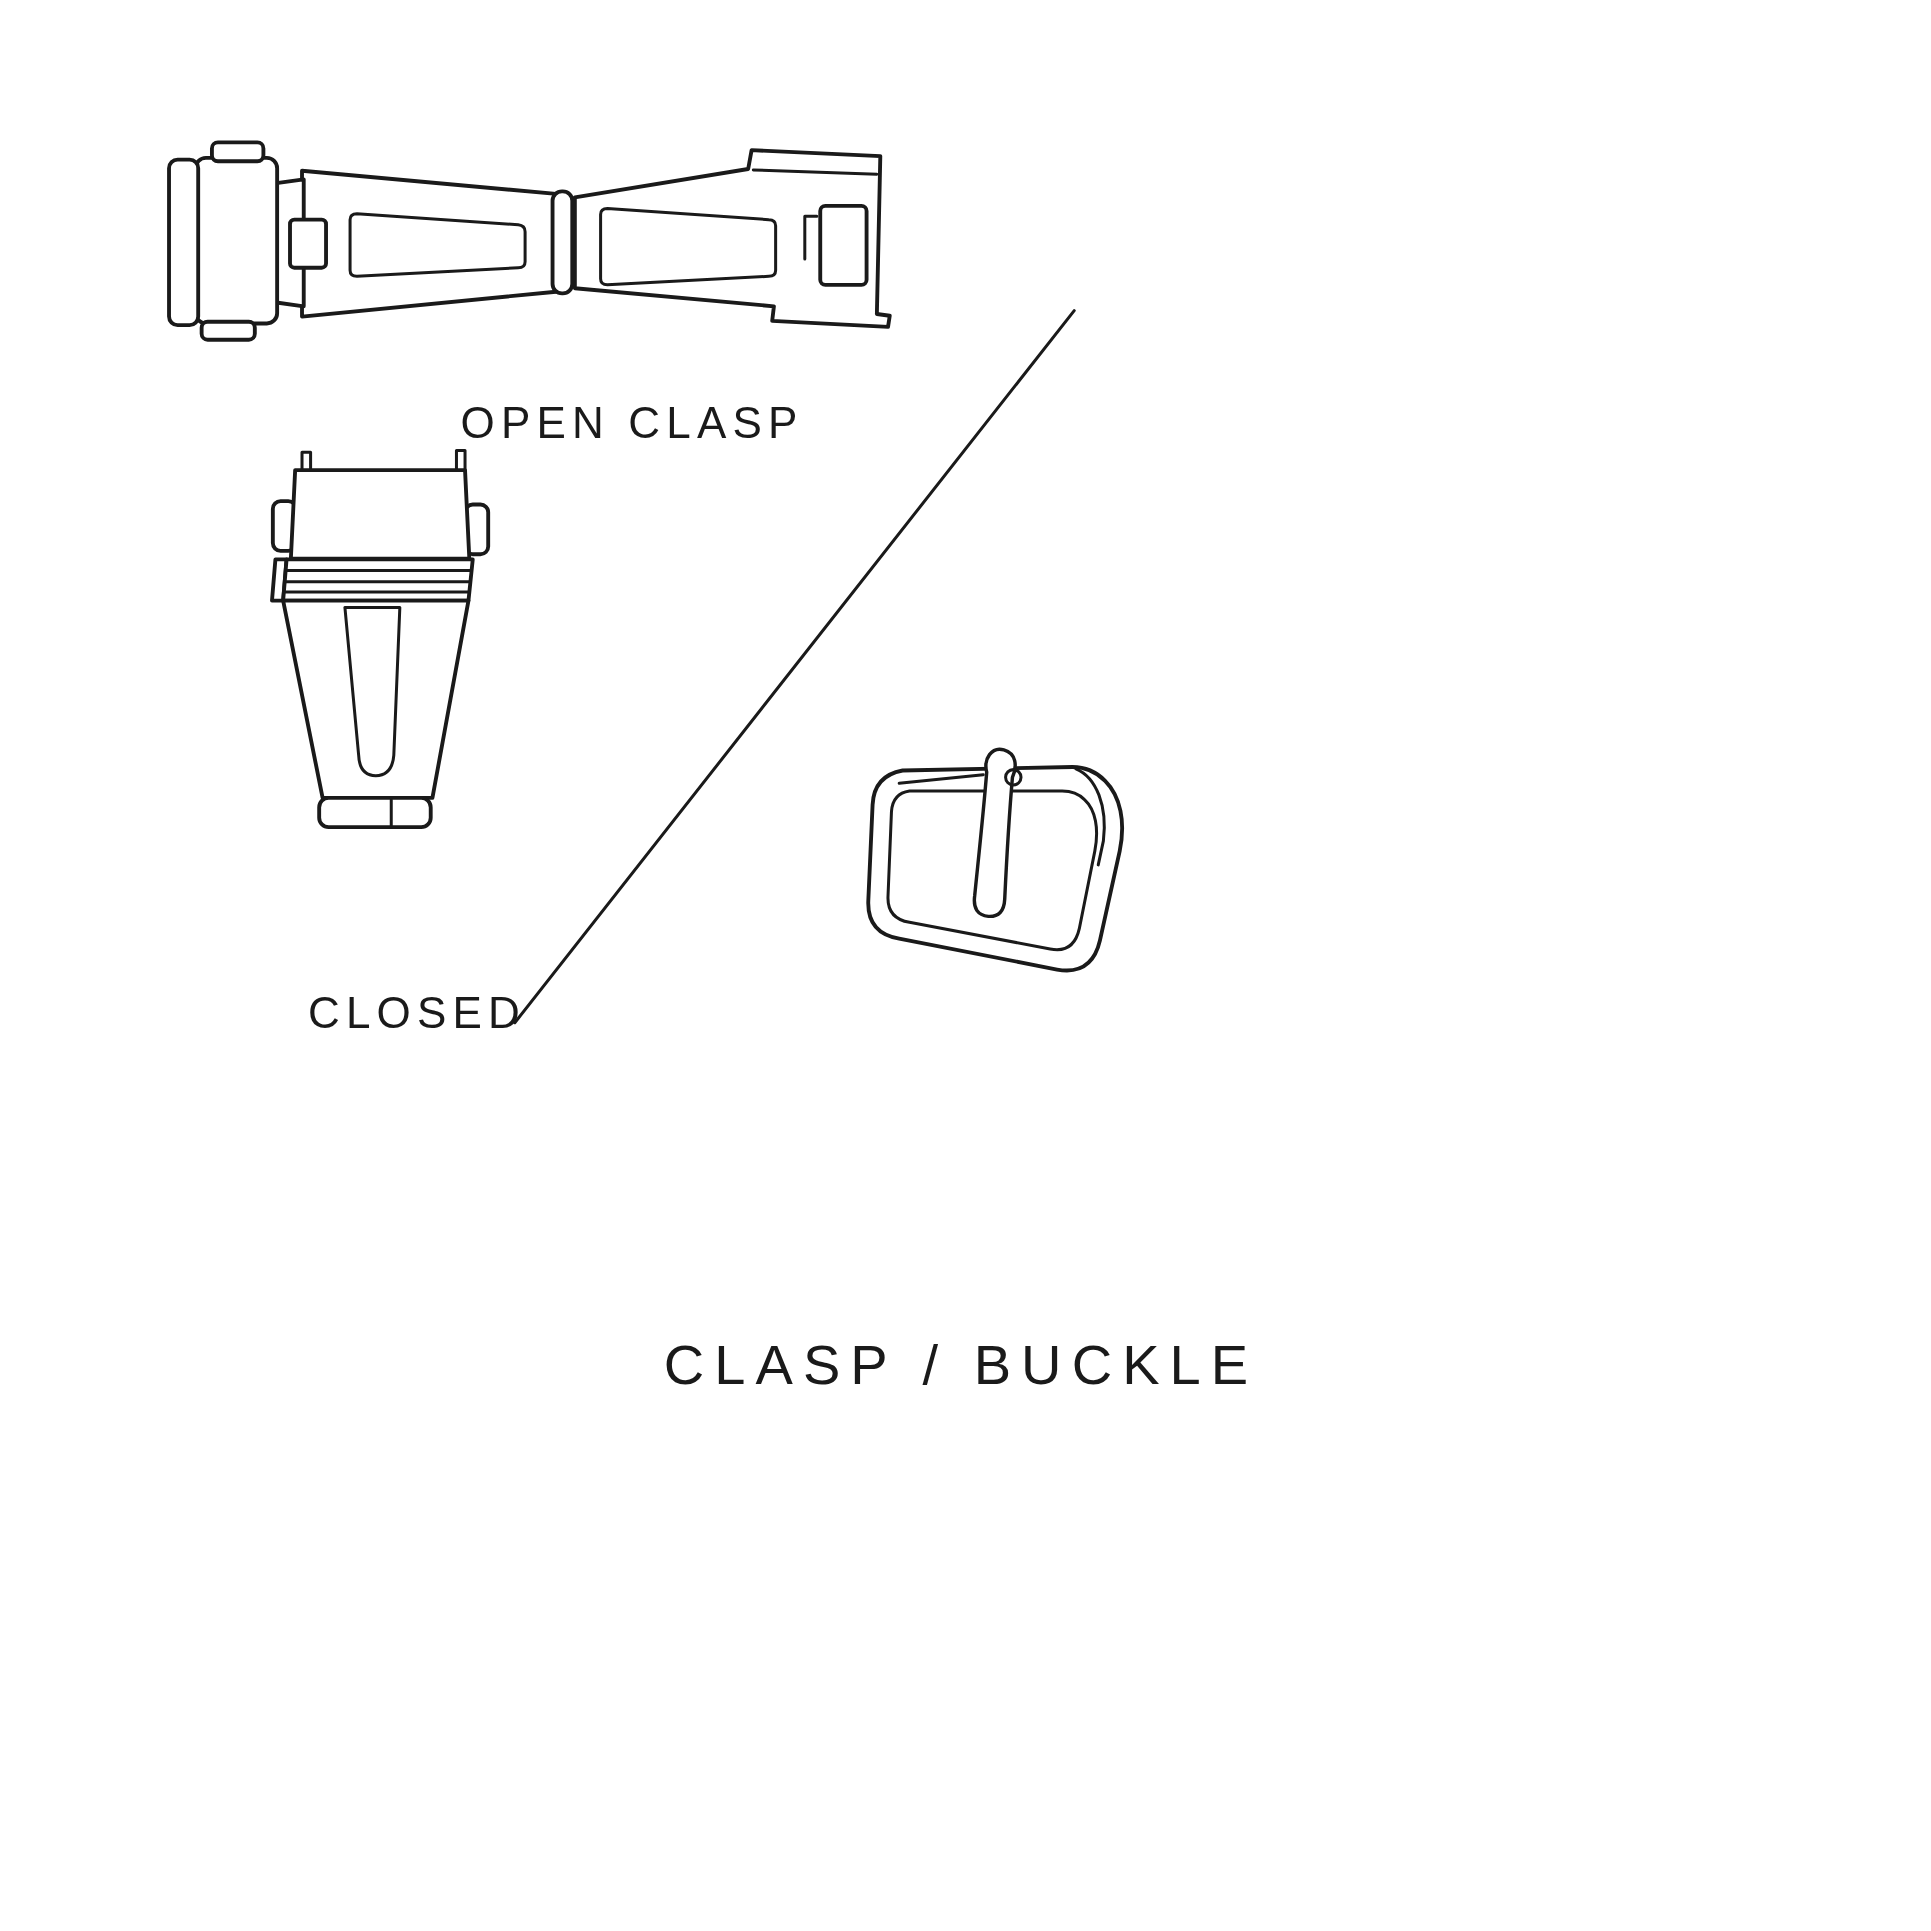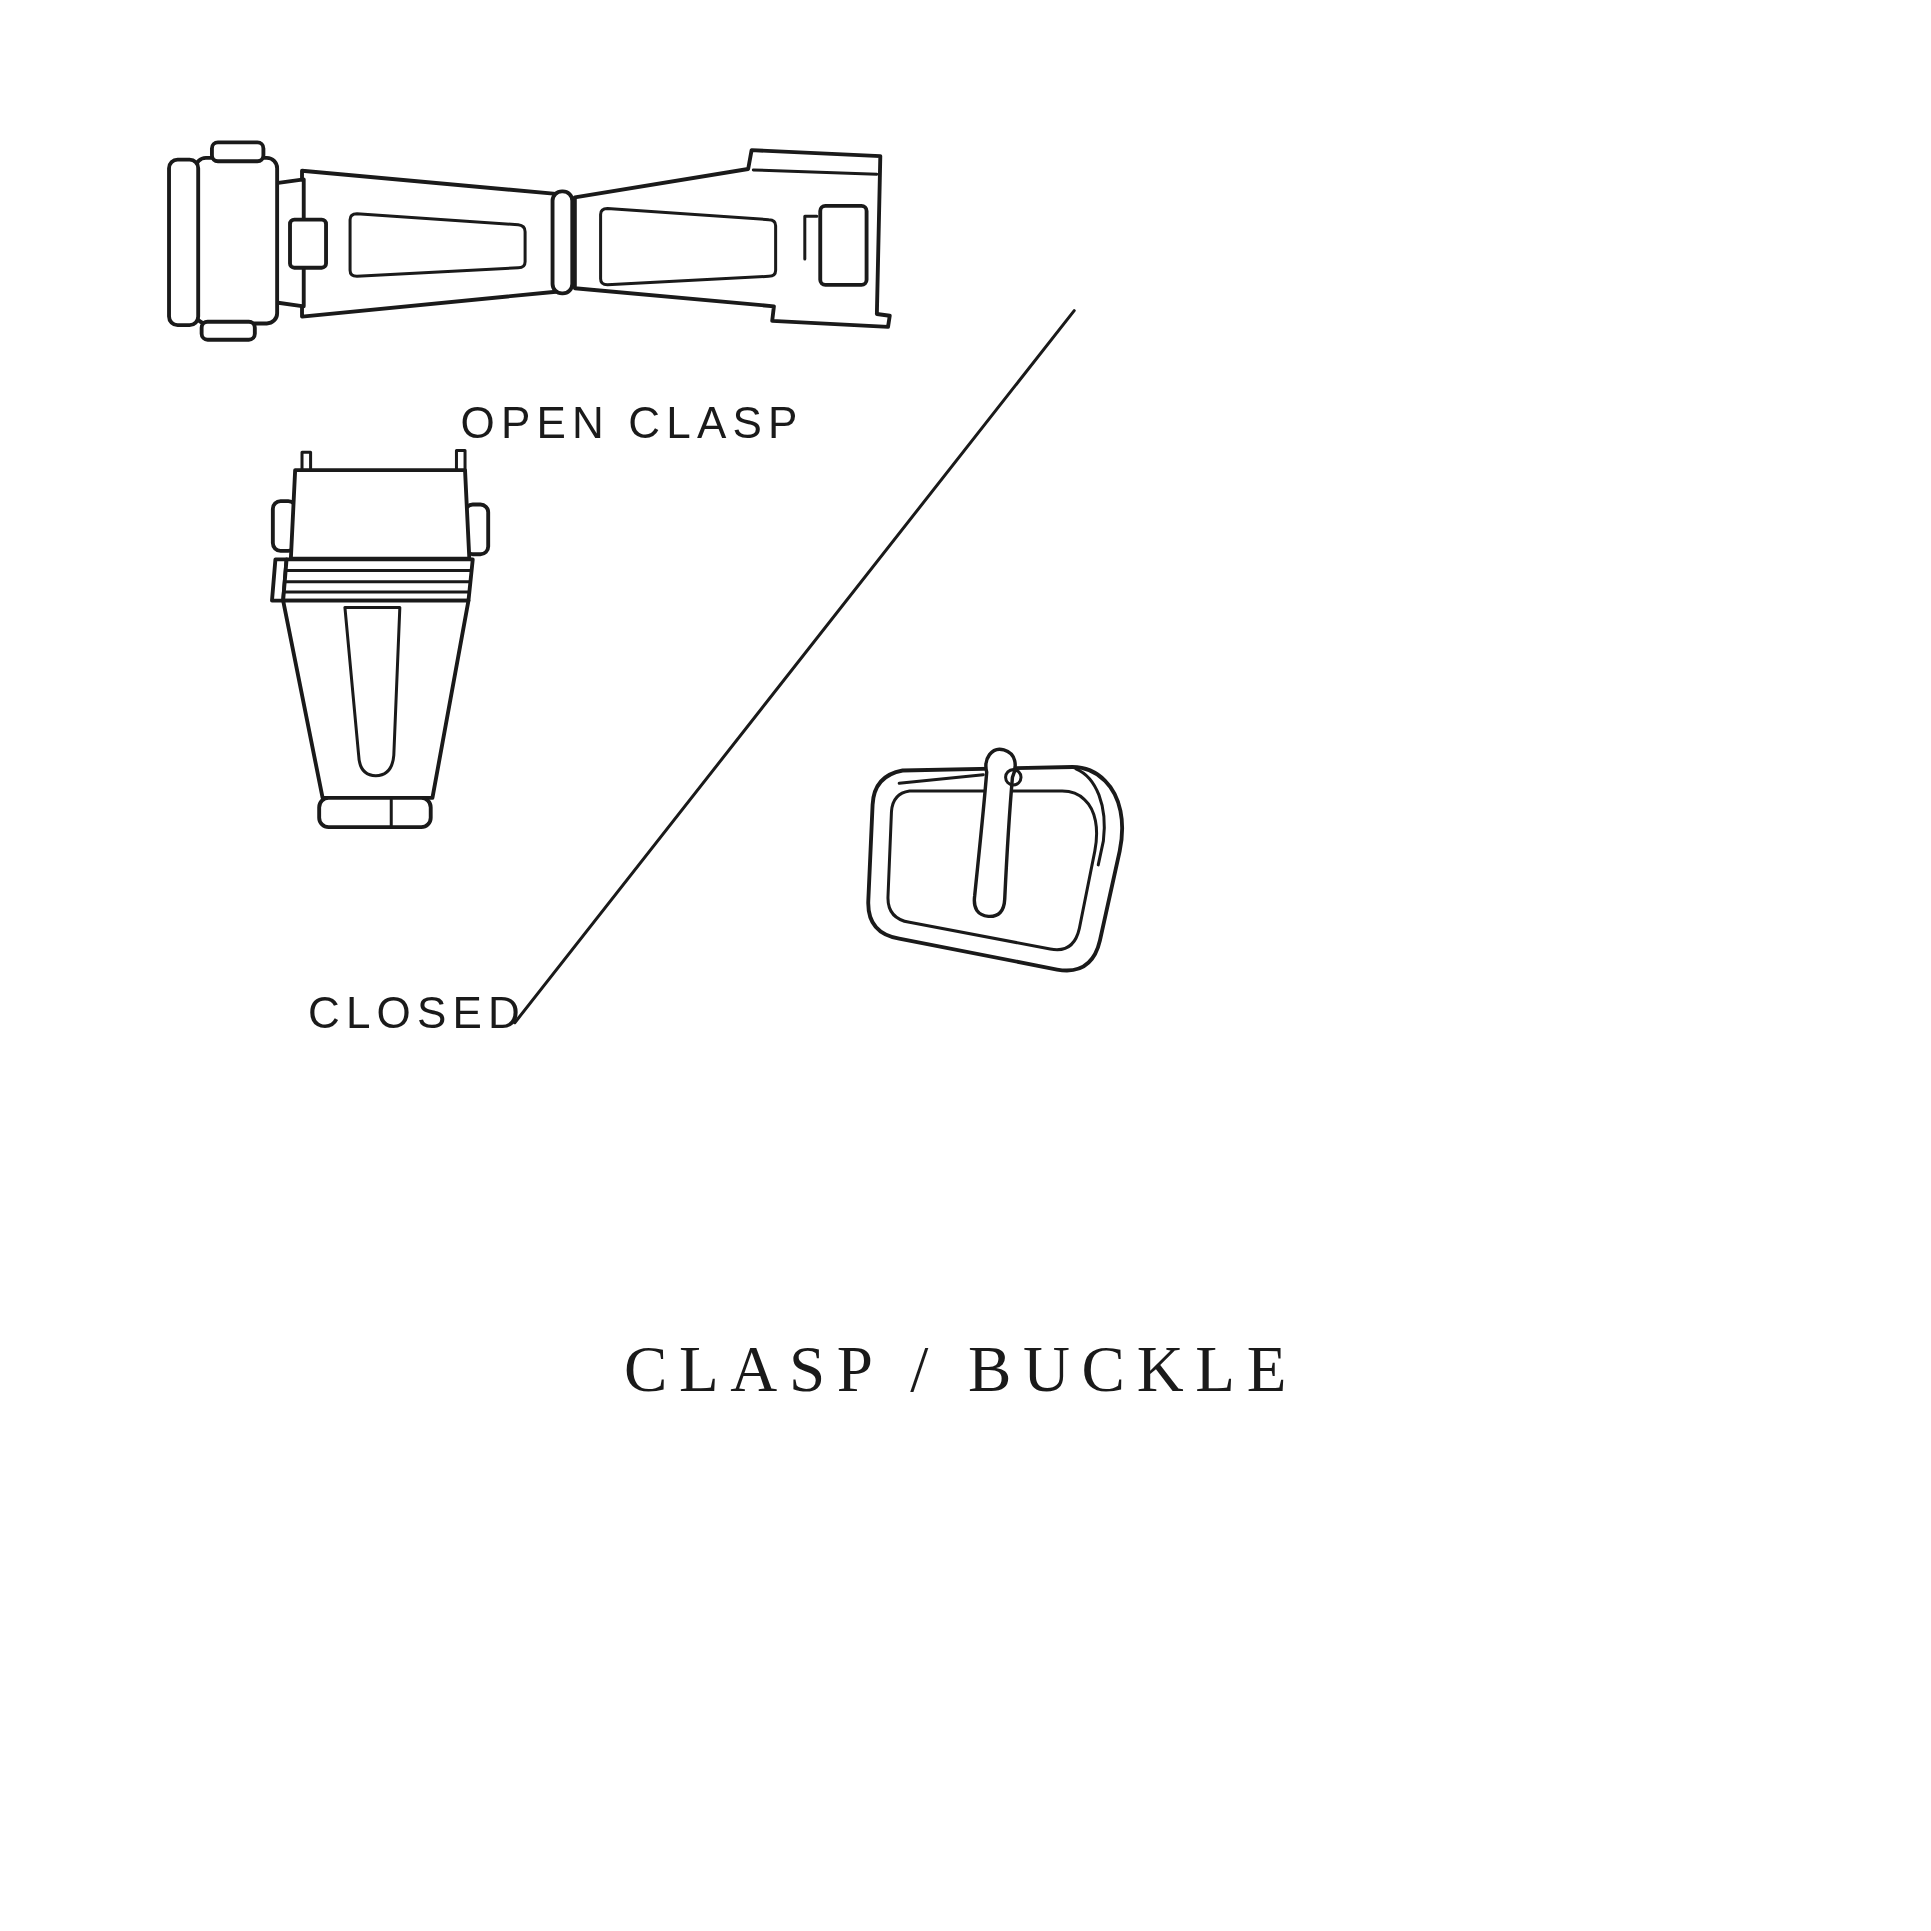--- a/index.html
+++ b/index.html
@@ -27,24 +27,23 @@
     font-weight:500;
     font-size:44px;
     letter-spacing:0.14em;
     white-space:nowrap;
   }
   .title{
     position:absolute;
     transform:translateX(-50%);
     color:var(--text);
     font-weight:500;
-    font-size:65px;
+    font-size:56px;
     letter-spacing:0.18em;
     white-space:nowrap;
-    font-family:Liberation Serif, serif;
   }
 </style>
 </head>
 <body>
 
 <div class="canvas">
 
   <svg class="art" viewBox="0 0 2000 2000" aria-hidden="true">
 
     <g>

